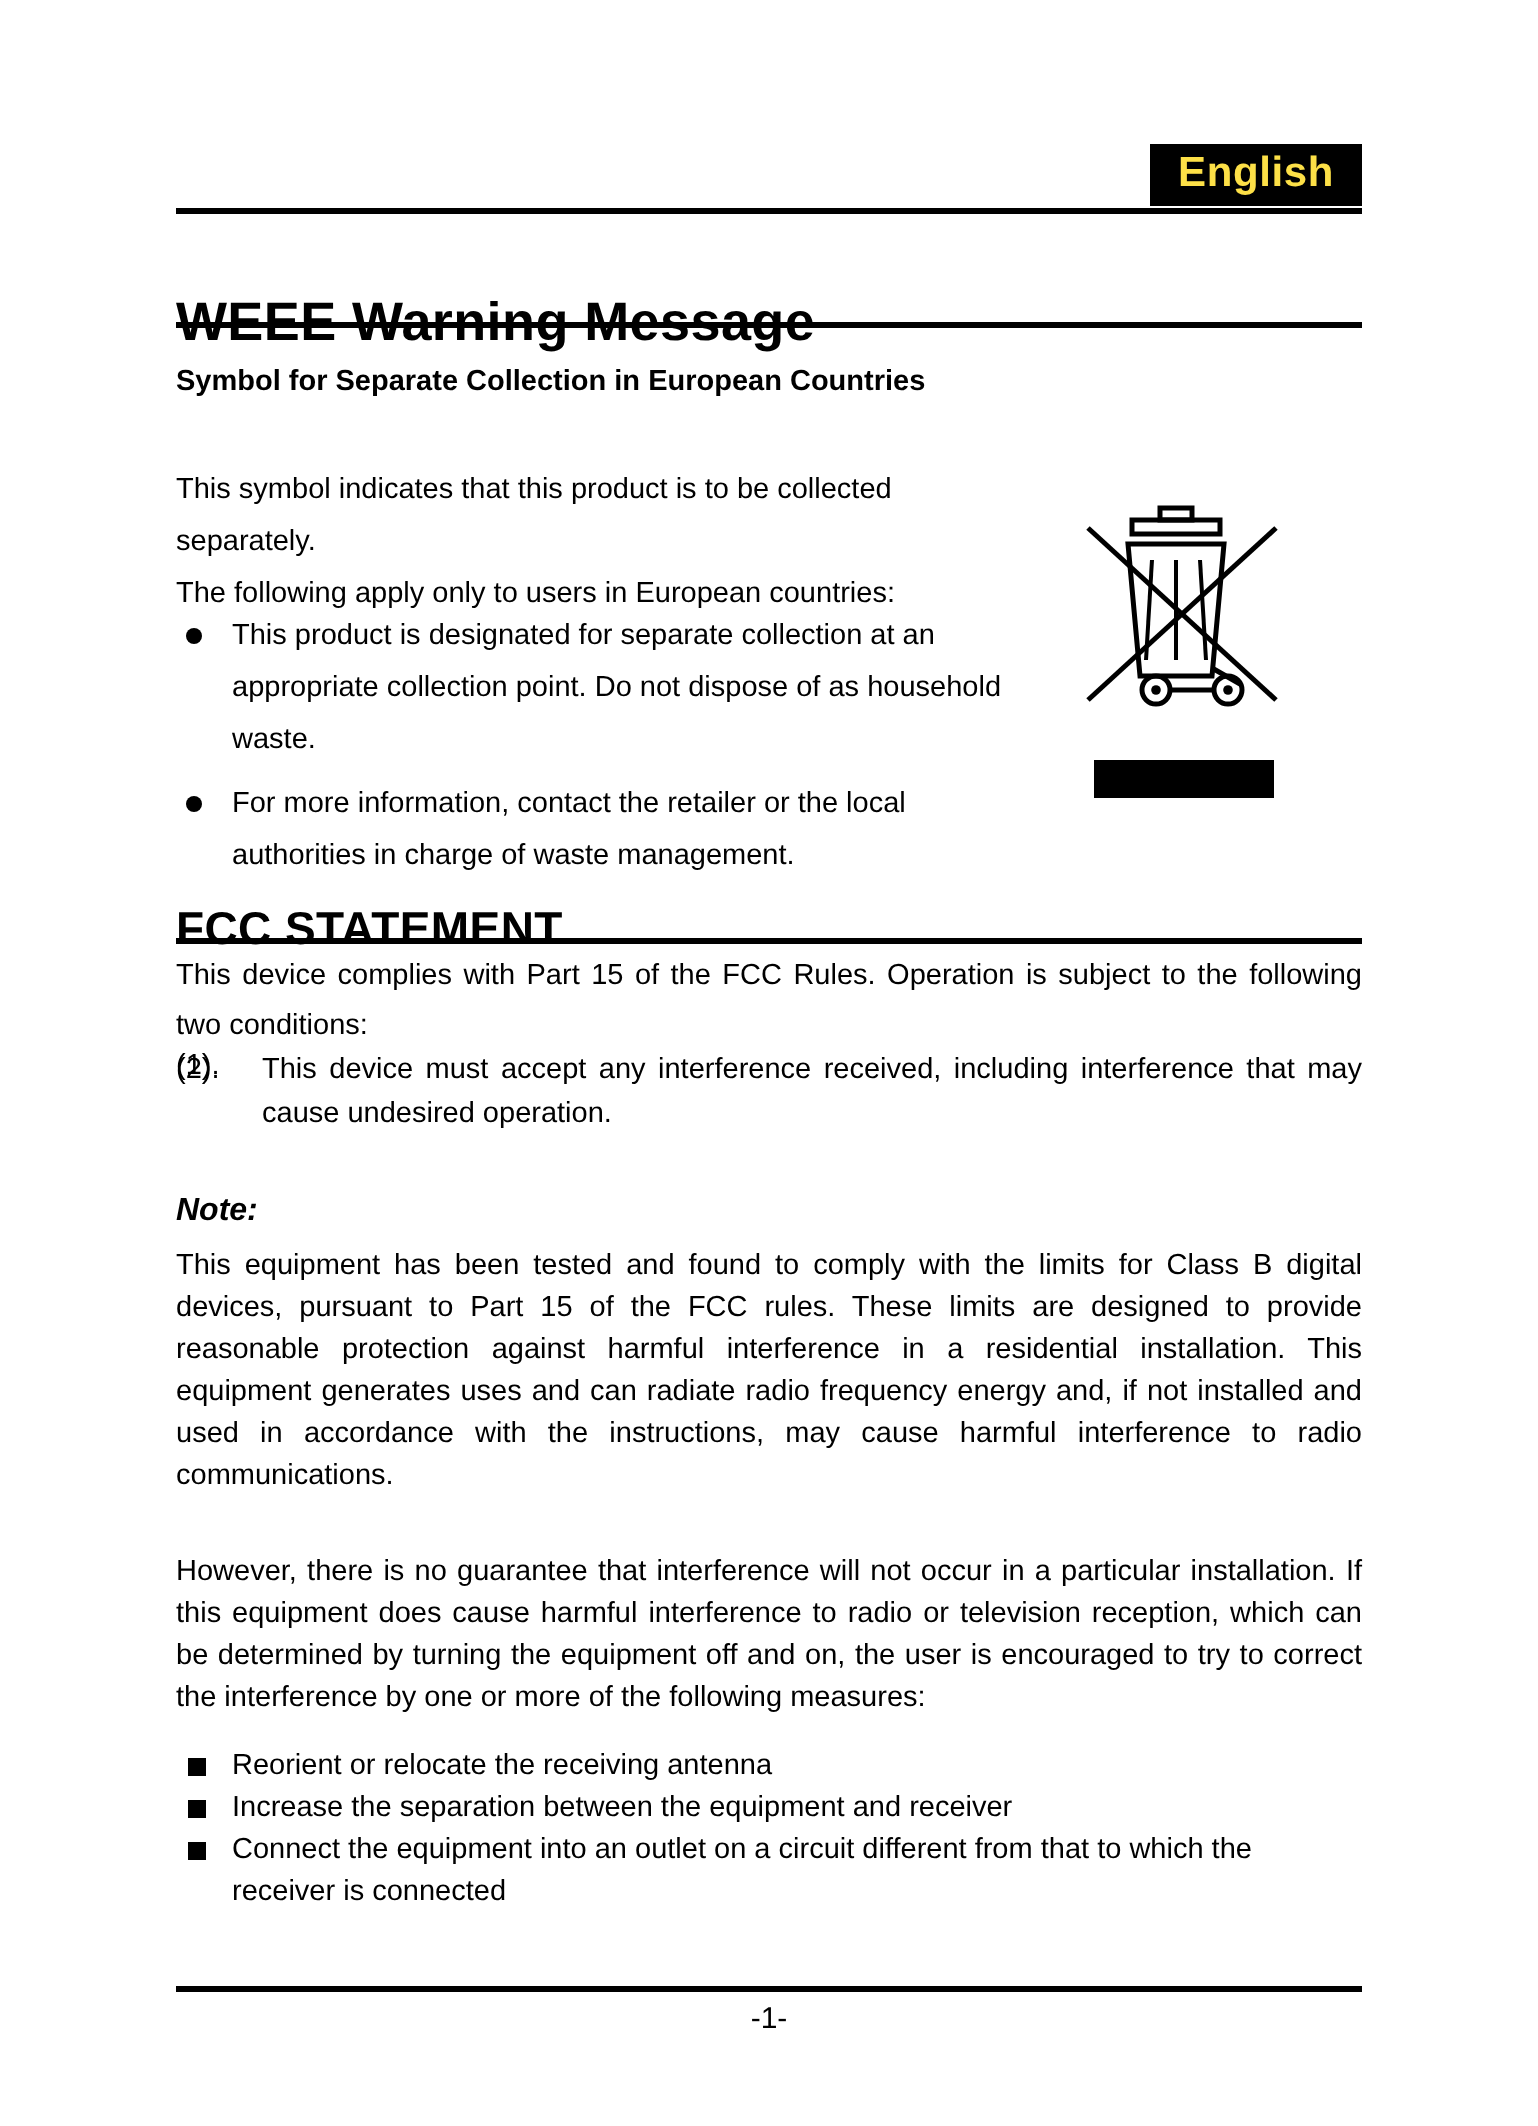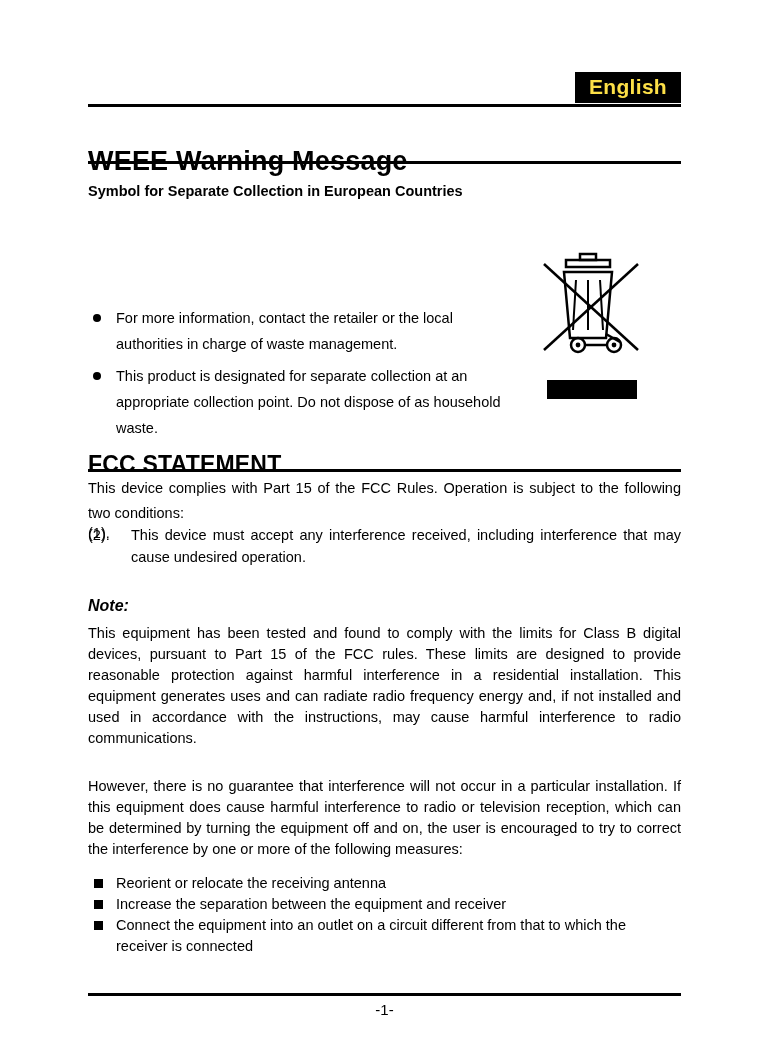--- a/index.html
+++ b/index.html
@@ -239,29 +239,34 @@
 
   <div class="lang-badge">English</div>
 
   <div class="rule-top"></div>
 
   <h1 class="h1">WEEE Warning Message</h1>
   <div class="rule-under-h1"></div>
 
   <div class="h2">Symbol for Separate Collection in European Countries</div>
 
+  <div class="para-weee">
+    <div>This symbol indicates that this product is to be collected</div>
+    <div class="nojust">separately.</div>
+    <div class="nojust">The following apply only to users in European countries:</div>
+  </div>
 
   <div class="bullet-list">
     <div class="bullet-row">
       <span class="bullet-dot"></span>
-      <span>For more information, contact the retailer or the local authorities in charge of waste management.</span>
+      <span>This product is designated for separate collection at an appropriate collection point. Do not dispose of as household waste.</span>
     </div>
     <div class="bullet-row">
       <span class="bullet-dot"></span>
-      <span>This product is designated for separate collection at an appropriate collection point. Do not dispose of as household waste.</span>
+      <span>For more information, contact the retailer or the local authorities in charge of waste management.</span>
     </div>
   </div>
 
   <div class="weee-icon">
     <svg width="102" height="116" viewBox="0 0 102 116" xmlns="http://www.w3.org/2000/svg">
 
       <rect x="26" y="10" width="44" height="7" fill="none" stroke="#000" stroke-width="2.5"></rect>
       <rect x="40" y="4" width="16" height="6" fill="none" stroke="#000" stroke-width="2.5"></rect>
 
       <path d="M24 22 L72 22 L66 88 L30 88 Z" fill="none" stroke="#000" stroke-width="2.5"></path>

